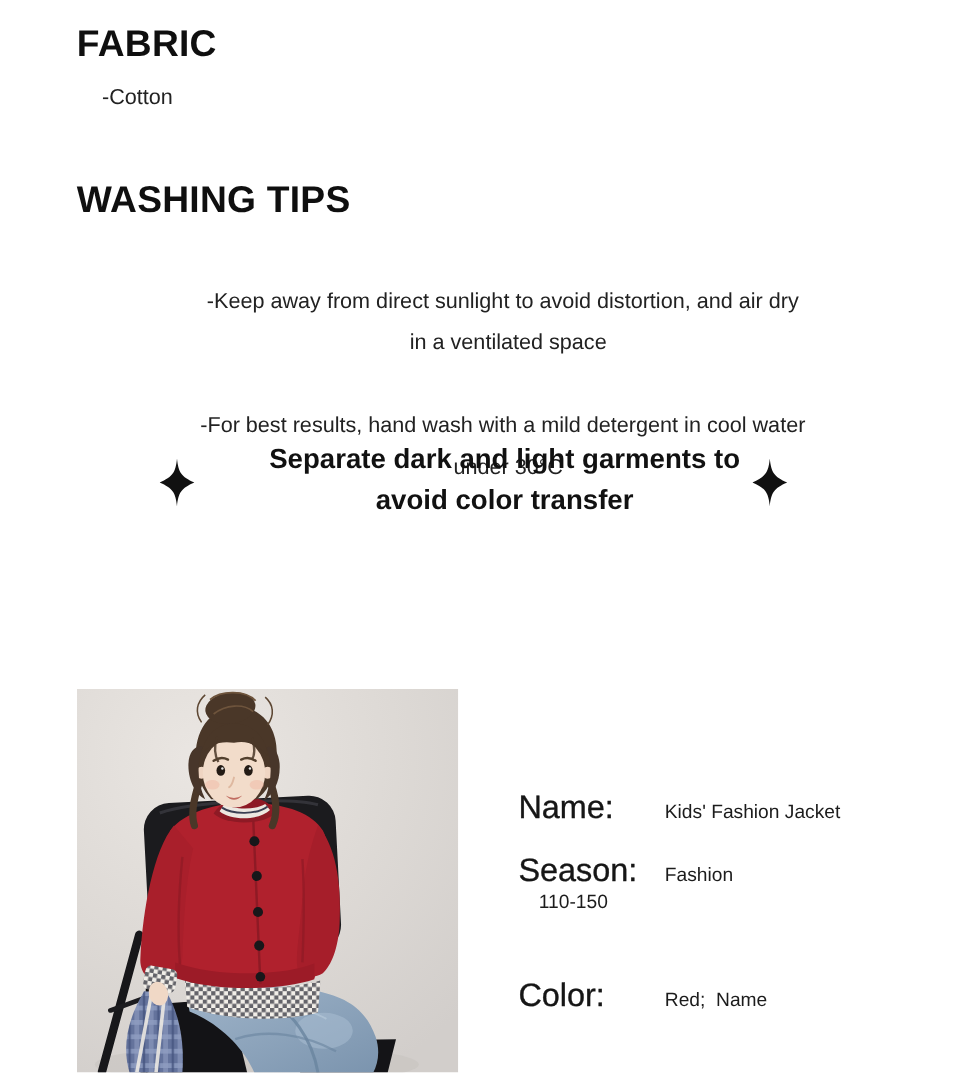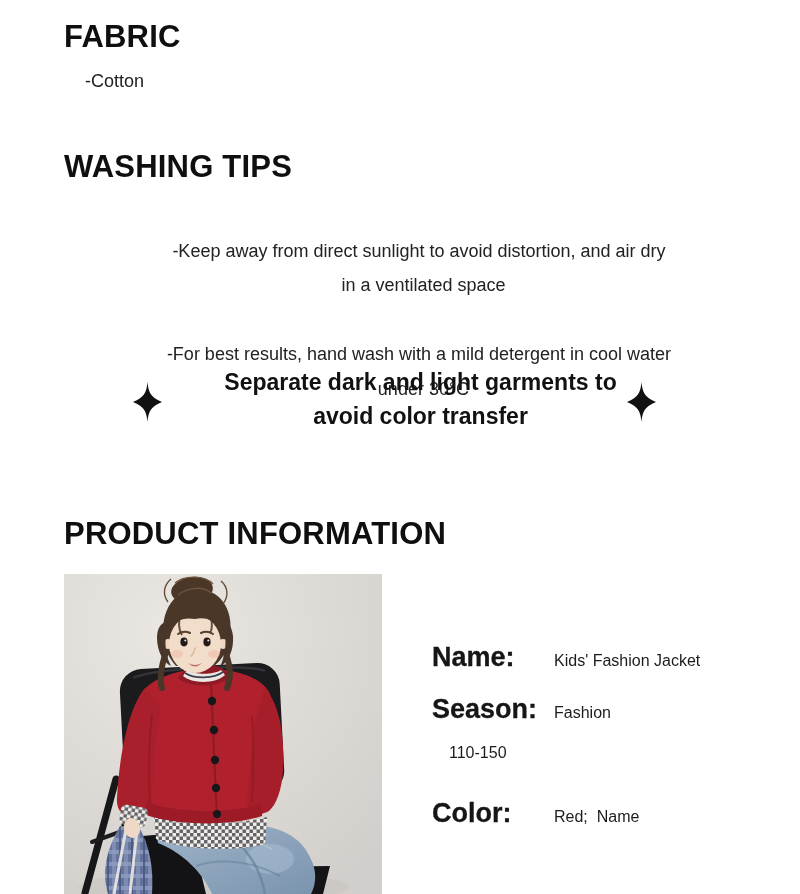--- a/index.html
+++ b/index.html
@@ -94,25 +94,26 @@
   }
   .field-row {
     display: flex;
     align-items: baseline;
     margin-bottom: 18px;
     height: 34px;
   }
   .field-label {
     flex: 0 0 105px;
     font-size: 27px;
-    font-weight: 700;
+    font-weight: 400;
     line-height: 34px;
     color: #161616;
     -webkit-text-stroke: 0.3px #161616;
     white-space: nowrap;
+    margin-top: 16px;
   }
   .field-value {
     font-size: 16px;
     font-weight: 400;
     color: #1c1c1c;
     white-space: pre-wrap;
     margin-left: 17px;
   }
 </style>
 </head>
@@ -135,21 +136,20 @@
     <svg class="sparkle sparkle-left" viewBox="0 0 29 40">
       <path d="M14.5 0 C15.6 11.5 18 15.2 29 20 C18 24.8 15.6 28.5 14.5 40 C13.4 28.5 11 24.8 0 20 C11 15.2 13.4 11.5 14.5 0 Z" fill="#111111"></path>
     </svg>
     <p class="note-text">Separate dark and light garments to
 avoid color transfer</p>
     <svg class="sparkle sparkle-right" viewBox="0 0 29 40">
       <path d="M14.5 0 C15.6 11.5 18 15.2 29 20 C18 24.8 15.6 28.5 14.5 40 C13.4 28.5 11 24.8 0 20 C11 15.2 13.4 11.5 14.5 0 Z" fill="#111111"></path>
     </svg>
   </div>
 
-  <h2 class="h2" id="product-title">PRODUCT INFORMATION</h2>
 
   <div class="photo" role="img" aria-label="Child model with a messy bun wearing a red button-up jacket over a plaid shirt and blue jeans, leaning on a black chair">
     <svg width="318" height="320" viewBox="0 0 318 320">
       <defs>
         <radialGradient id="bgGrad" cx="32%" cy="18%" r="95%">
           <stop offset="0%" stop-color="#eae6e2"></stop>
           <stop offset="55%" stop-color="#ddd9d5"></stop>
           <stop offset="100%" stop-color="#d2cecb"></stop>
         </radialGradient>
         <linearGradient id="jeansGrad" x1="0" y1="0" x2="1" y2="1">

